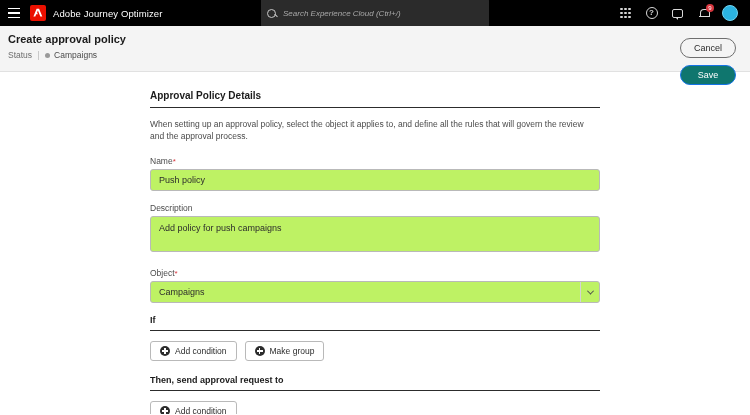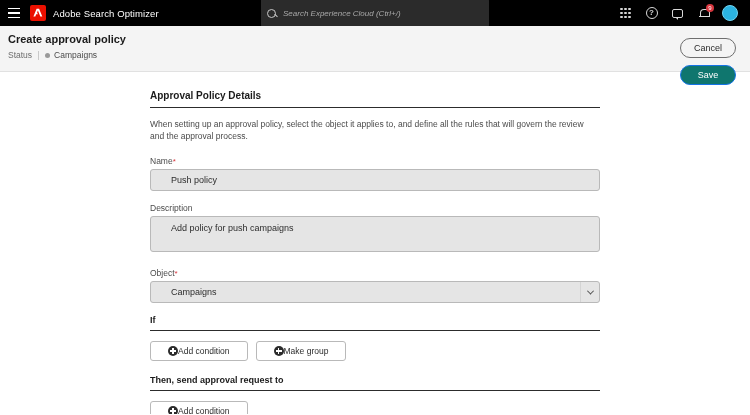--- a/index.html
+++ b/index.html
@@ -287,22 +287,22 @@
     display: block;
   }
   .req { color: #d7373f; font-size: 8px; }
   .text-input, .textarea, .select {
     width: 100%;
     border: 1px solid #b9b9b9;
     border-radius: 3px;
     font-family: "Liberation Sans", sans-serif;
     font-size: 9px;
     color: #2c2c2c;
-    background: #e5e5e5;
-    padding: 5px 20px;
+    background: #bef264;
+    padding: 5px 8px;
     outline: none;
   }
   .text-input { height: 22px; }
   .textarea {
     height: 36px;
     resize: none;
     line-height: 12px;
   }
   .select-wrap { position: relative; }
   .select {
@@ -337,24 +337,25 @@
   }
   .rule-thin {
     border: none;
     border-top: 1.5px solid #2c2c2c;
     margin: 0 0 10px 0;
   }
   .btn-row { display: flex; gap: 8px; margin-bottom: 14px; }
   .chip-btn {
     display: inline-flex;
     align-items: center;
+    gap: 5px;
     border: 1px solid #b9b9b9;
     border-radius: 3px;
     background: #ffffff;
-    padding: 4px 17px;
+    padding: 4px 9px;
     font-size: 8.5px;
     color: #2c2c2c;
     cursor: pointer;
     height: 20px;
     font-family: "Liberation Sans", sans-serif;
   }
   .plus-icon {
     width: 10px; height: 10px;
     border-radius: 50%;
     background: #2c2c2c;
@@ -380,21 +381,21 @@
   <div class="hamburger">
     <span></span>
       <span></span>
       <span></span>
   </div>
   <div class="adobe-logo">
     <svg width="10" height="10" viewBox="0 0 10 10" aria-hidden="true">
       <polygon points="3.6,0.8 0.4,8.6 2.3,8.6 3.2,6.3 4.9,6.3 4.1,4.4 4.9,2.5 7.3,8.6 9.3,8.6 6.1,0.8" fill="#ffffff"></polygon>
     </svg>
   </div>
-  <div class="app-title">Adobe Search Optimizer</div>
+  <div class="app-title">Adobe Journey Optimizer</div>
 
   <div class="search-wrap">
     <div class="search-icon"></div>
     <input class="search-input" placeholder="Search Experience Cloud (Ctrl+/)" style="">
   </div>
 
   <div class="topbar-right">
     <div class="icon-btn">
       <div class="grid-icon">
           <i></i>

